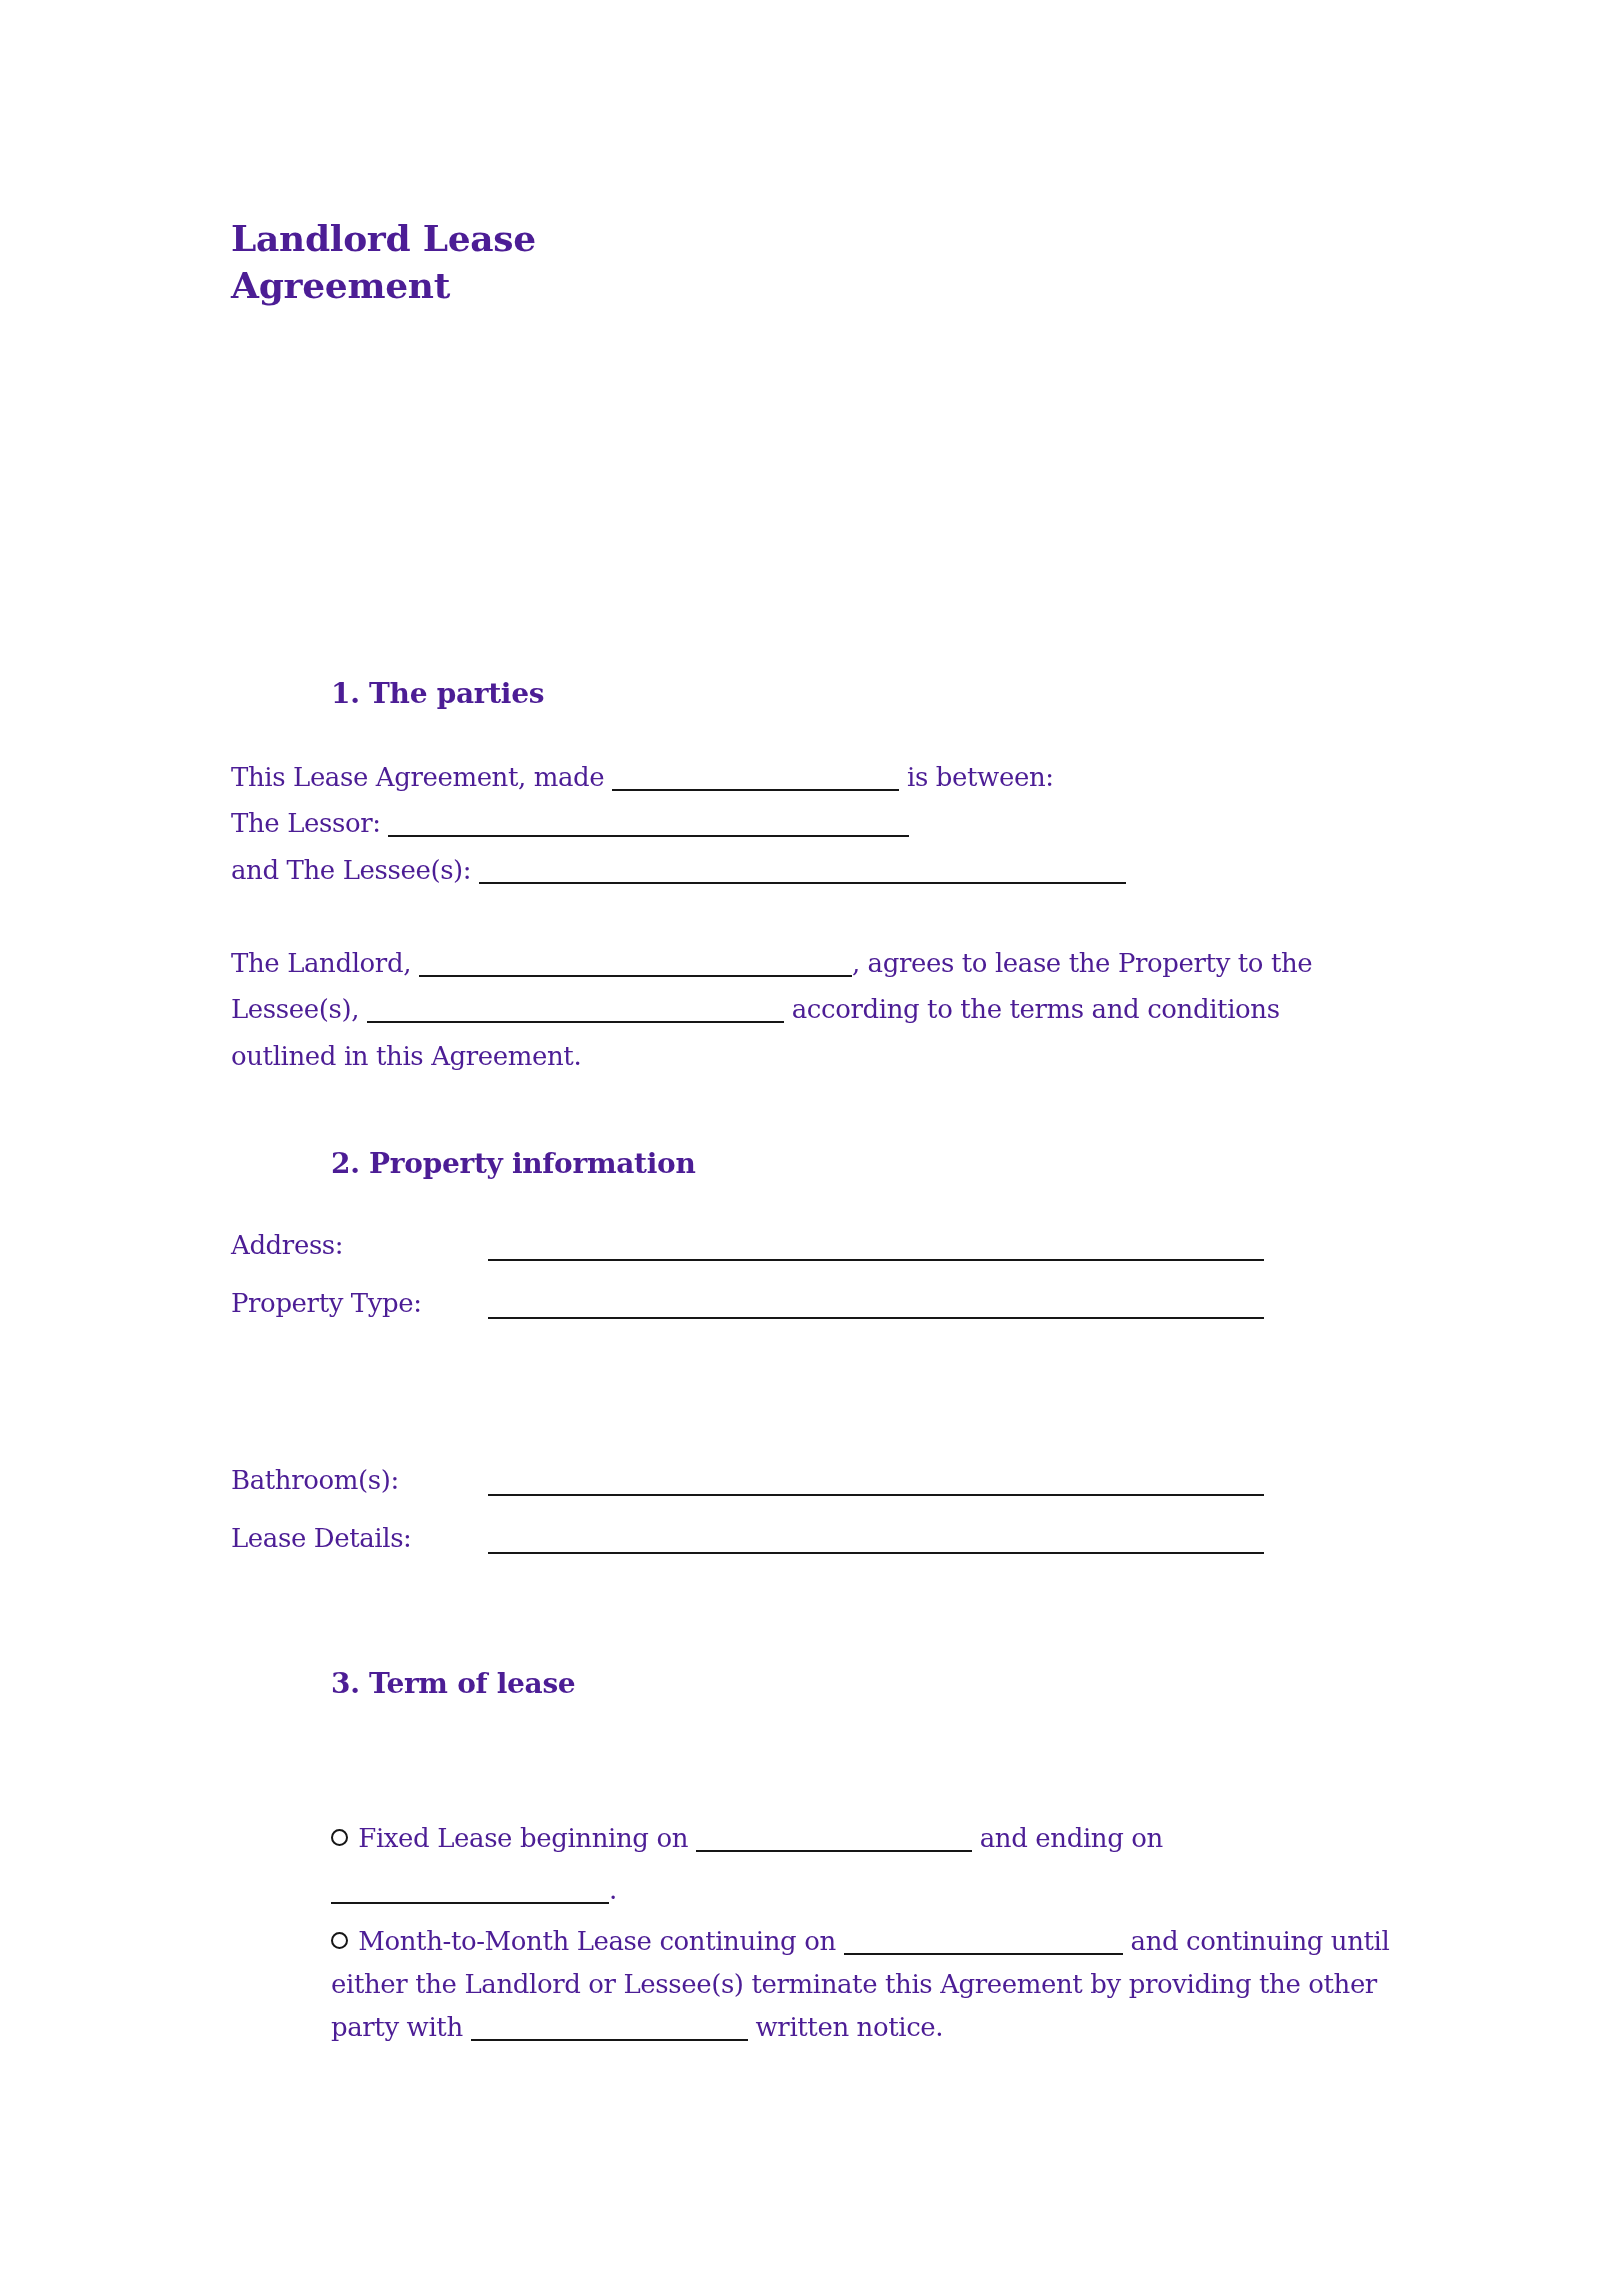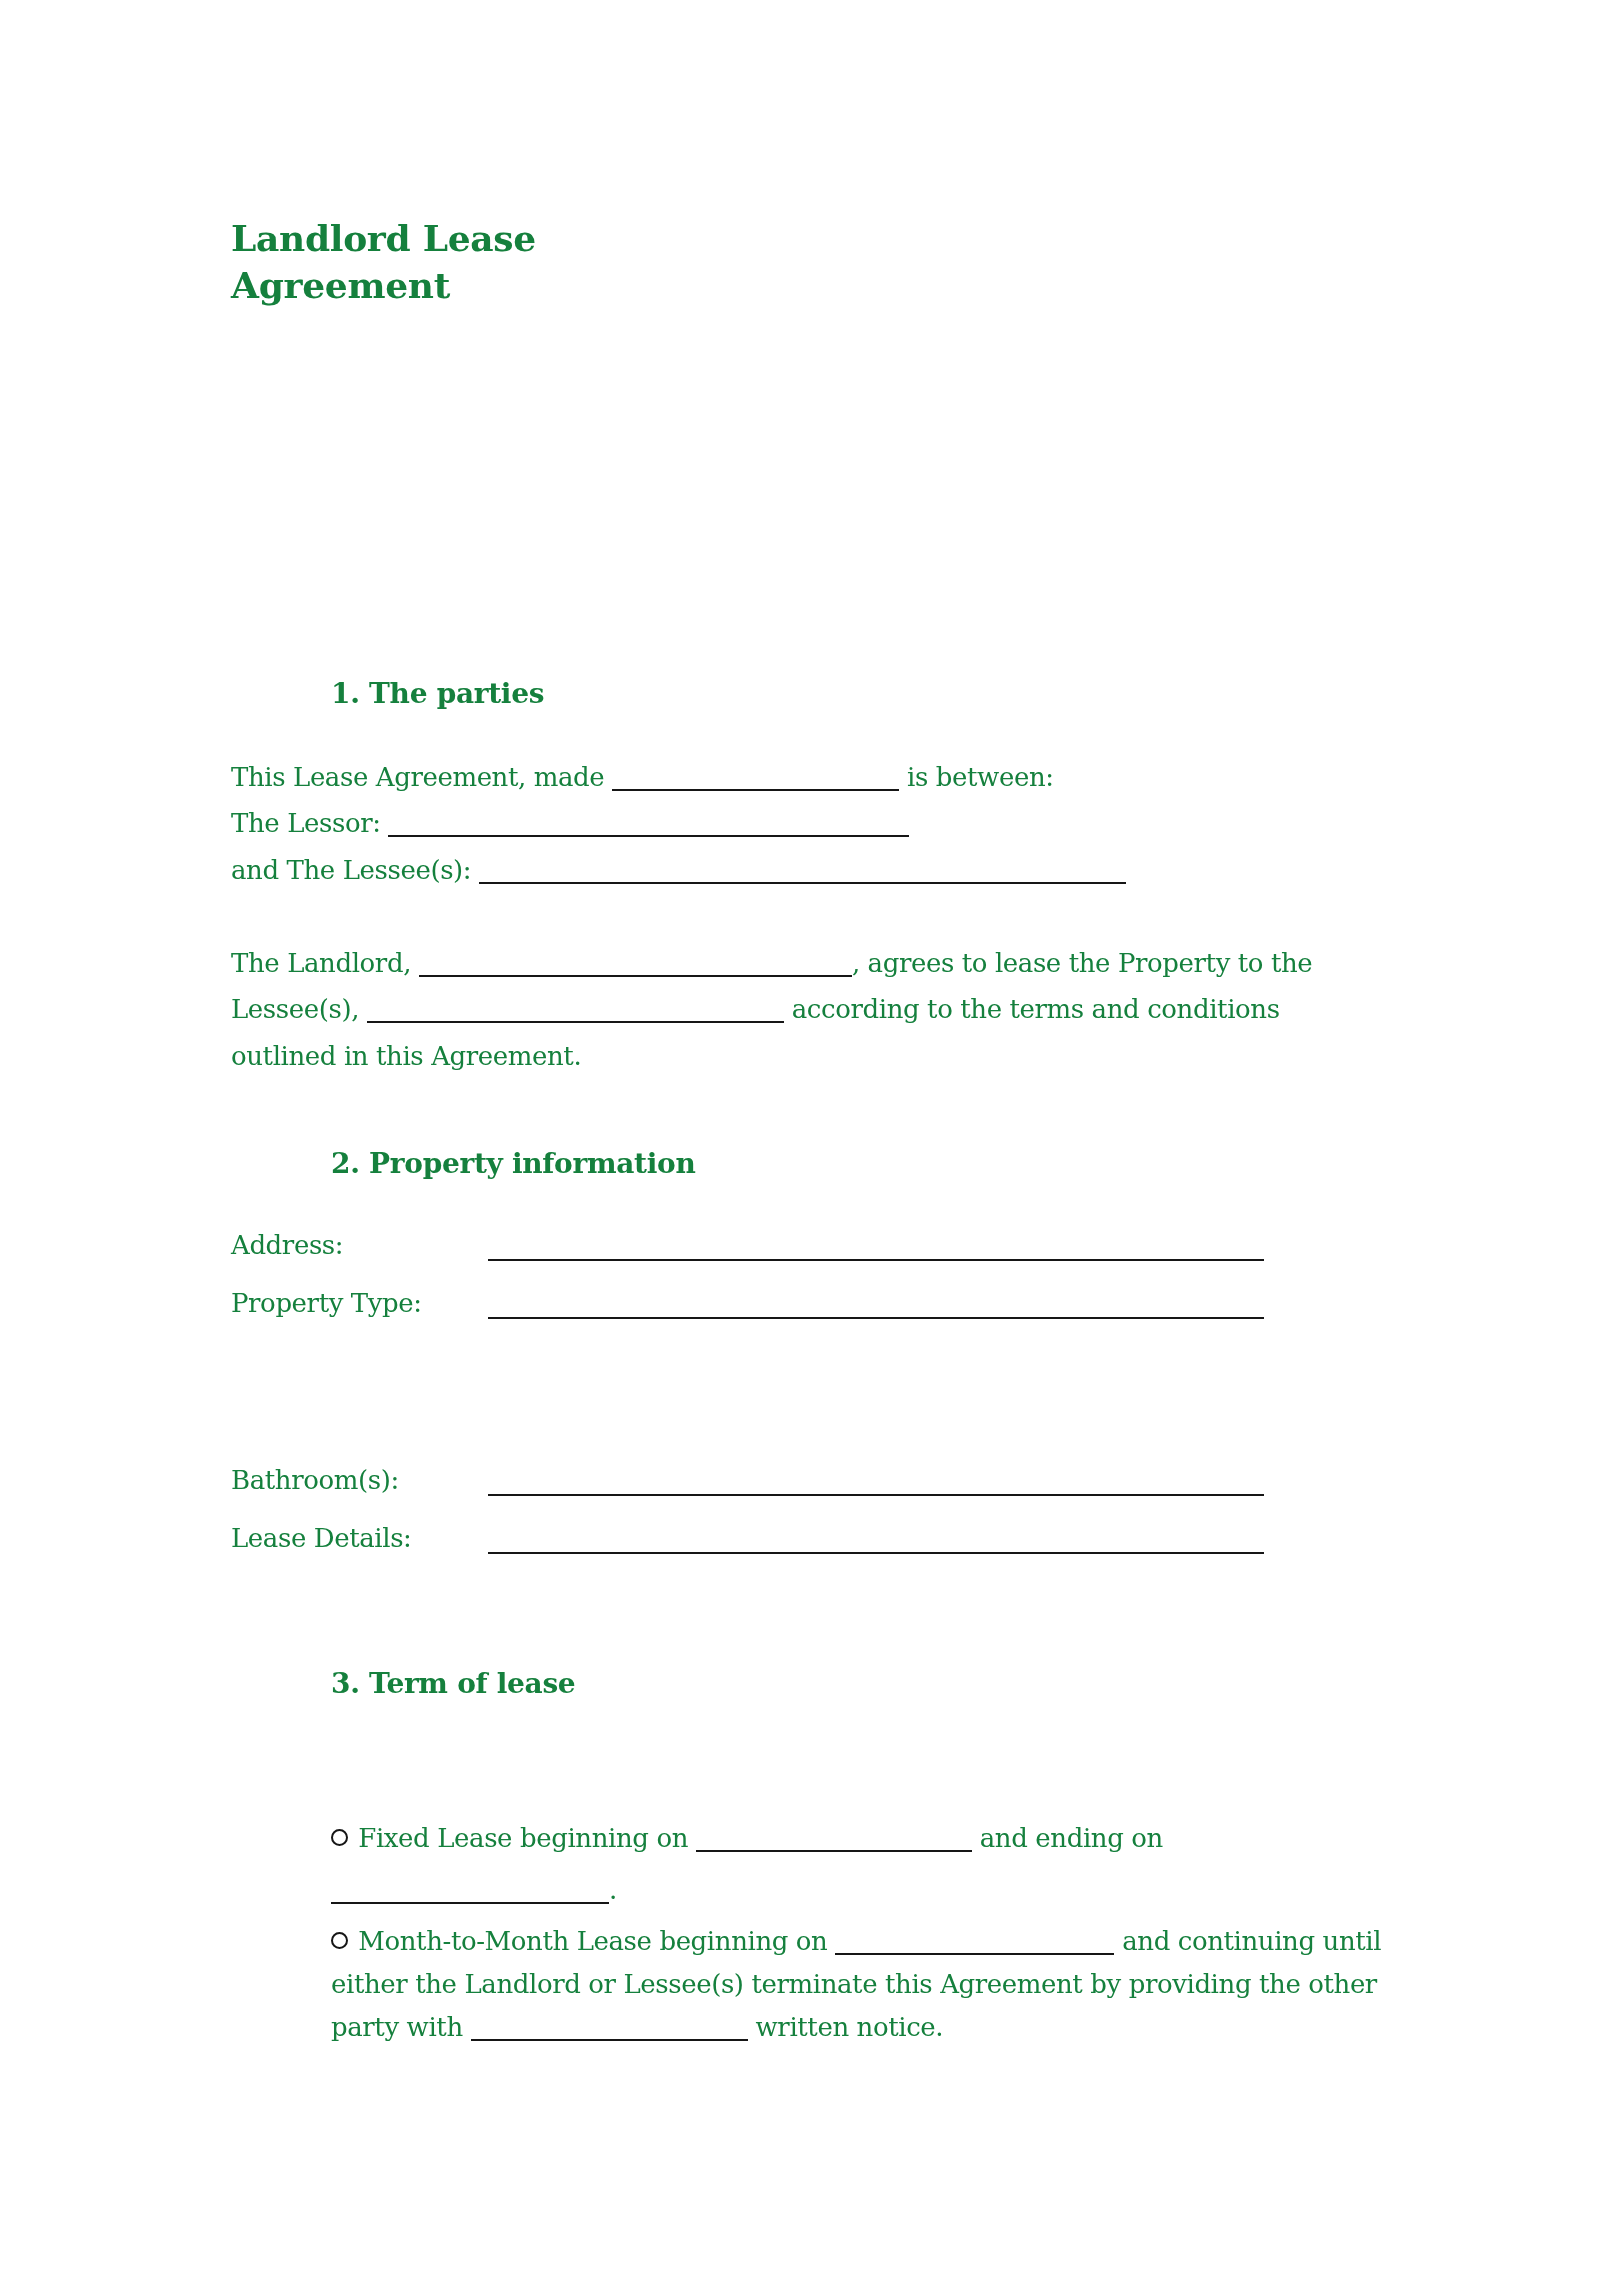--- a/index.html
+++ b/index.html
@@ -6,21 +6,21 @@
     margin: 0;
     padding: 0;
     background: #ffffff;
   }
   .page {
     position: relative;
     width: 1622px;
     height: 2293px;
     background: #ffffff;
     font-family: "DejaVu Serif", "Liberation Serif", serif;
-    color: #15803d;
+    color: #4c1d95;
     overflow: hidden;
   }
   .title {
     position: absolute;
     left: 231px;
     top: 215px;
     width: 331px;
     margin: 0;
     font-size: 36px;
     line-height: 47px;
@@ -146,21 +146,21 @@
     <span class="radio"></span><span>Fixed Lease beginning on</span>
     <span class="blank" style="width:276px"></span>
     <span>and ending on</span>
   </div>
 
   <div class="ln indent" style="top:1872px">
     <span class="blank" style="width:278px"></span><span>.</span>
   </div>
 
   <div class="ln indent" style="top:1923px">
-    <span class="radio"></span><span>Month-to-Month Lease beginning on</span>
+    <span class="radio"></span><span>Month-to-Month Lease continuing on</span>
     <span class="blank" style="width:279px"></span>
     <span>and continuing until</span>
   </div>
 
   <div class="ln indent" style="top:1966px">
     <span>either the Landlord or Lessee(s) terminate this Agreement by providing the other</span>
   </div>
 
   <div class="ln indent" style="top:2009px">
     <span>party with</span>

